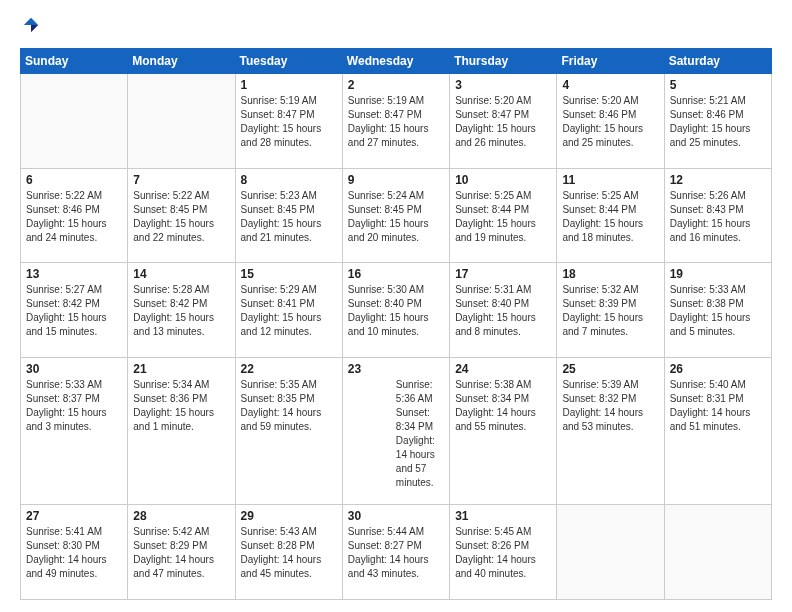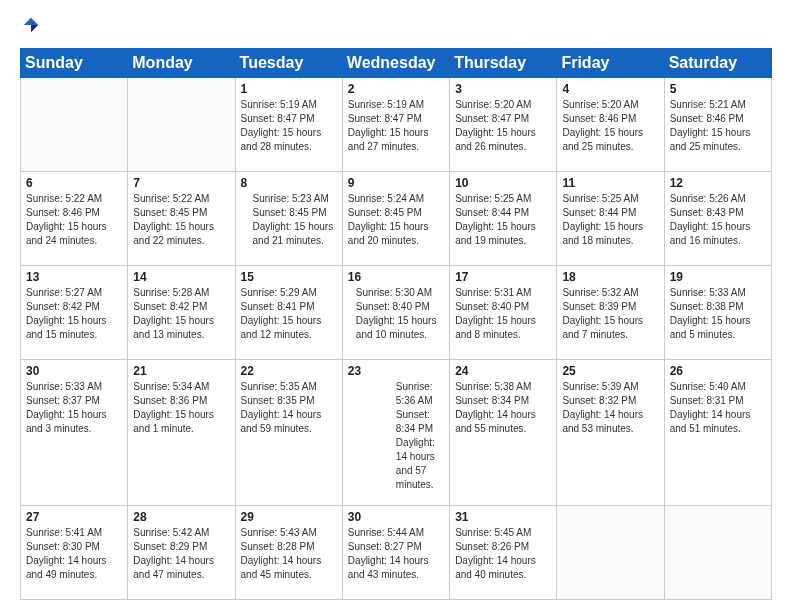--- a/index.html
+++ b/index.html
@@ -57,21 +57,21 @@
     .calendar {
       flex: 1;
       border: 1px solid #ccc;
       border-collapse: collapse;
       width: 100%;
       table-layout: fixed;
     }
     .calendar th {
       background: #1565c0;
       color: #fff;
-      font-size: 16px;
+      font-size: 12px;
       font-weight: bold;
       padding: 5px 4px;
       text-align: left;
       border: 1px solid #1565c0;
     }
     .calendar td {
       border: 1px solid #ccc;
       vertical-align: top;
       padding: 4px 5px;
       font-size: 9.5px;
@@ -173,21 +173,21 @@
 Daylight: 15 hours and 24 minutes.</div>
           </td>
           <td>
             <span class="day-num">7</span>
             <div class="day-info" style="white-space: pre-line;">Sunrise: 5:22 AM
 Sunset: 8:45 PM
 Daylight: 15 hours and 22 minutes.</div>
           </td>
           <td>
             <span class="day-num">8</span>
-            <div class="day-info" style="white-space: pre-line; margin-left: 12px;">Sunrise: 5:23 AM
+            <div class="day-info" style="white-space: pre-line;">Sunrise: 5:23 AM
 Sunset: 8:45 PM
 Daylight: 15 hours and 21 minutes.</div>
           </td>
           <td>
             <span class="day-num">9</span>
             <div class="day-info" style="white-space: pre-line;">Sunrise: 5:24 AM
 Sunset: 8:45 PM
 Daylight: 15 hours and 20 minutes.</div>
           </td>
           <td>
@@ -223,21 +223,21 @@
 Daylight: 15 hours and 13 minutes.</div>
           </td>
           <td>
             <span class="day-num">15</span>
             <div class="day-info" style="white-space: pre-line;">Sunrise: 5:29 AM
 Sunset: 8:41 PM
 Daylight: 15 hours and 12 minutes.</div>
           </td>
           <td>
             <span class="day-num">16</span>
-            <div class="day-info" style="white-space: pre-line; margin-left: 8px;">Sunrise: 5:30 AM
+            <div class="day-info" style="white-space: pre-line;">Sunrise: 5:30 AM
 Sunset: 8:40 PM
 Daylight: 15 hours and 10 minutes.</div>
           </td>
           <td>
             <span class="day-num">17</span>
             <div class="day-info" style="white-space: pre-line;">Sunrise: 5:31 AM
 Sunset: 8:40 PM
 Daylight: 15 hours and 8 minutes.</div>
           </td>
           <td>

